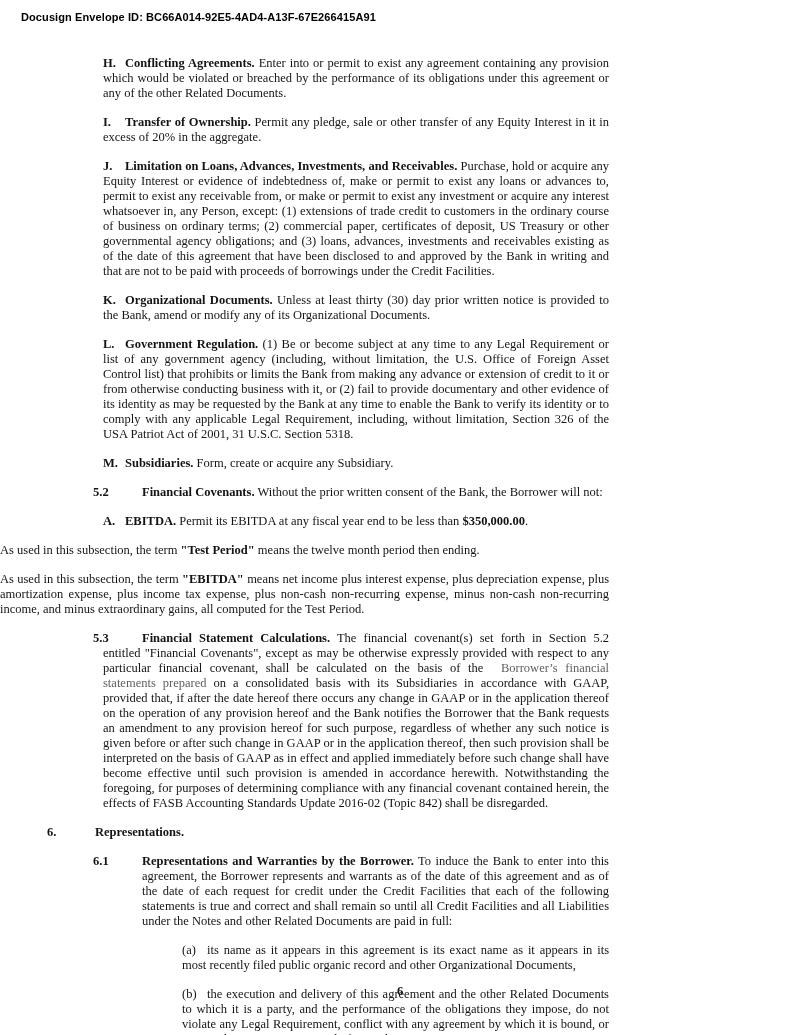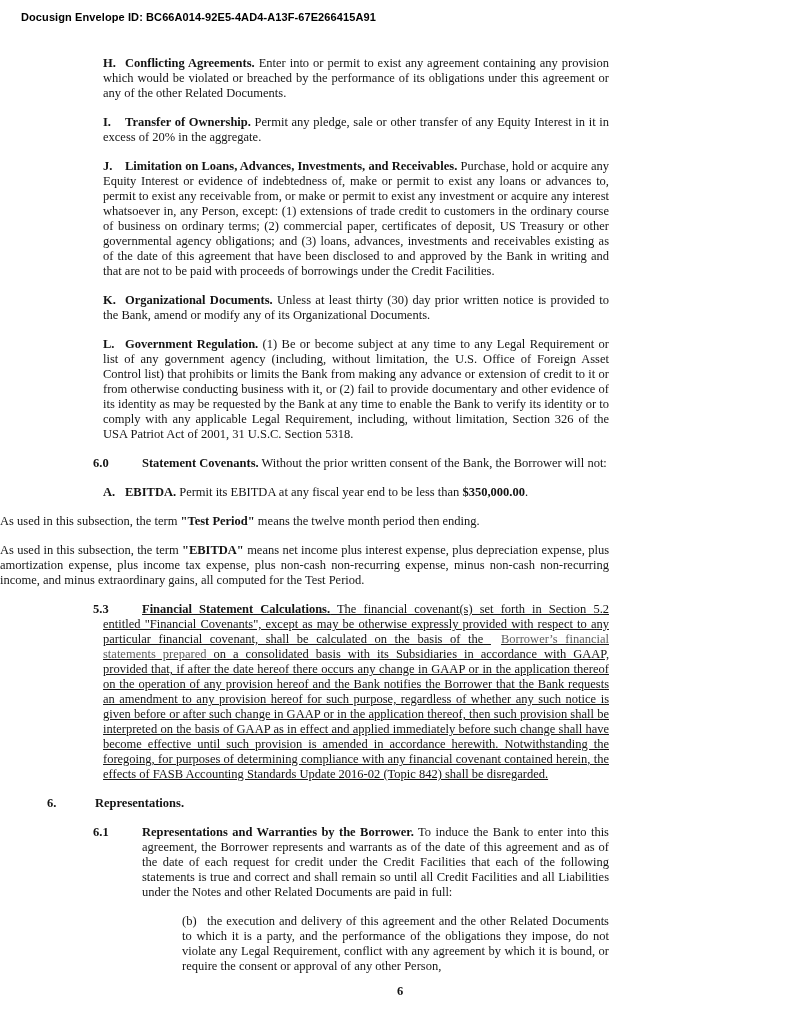--- a/index.html
+++ b/index.html
@@ -28,21 +28,21 @@
     margin-right: 47px;
   }
   .marker { white-space: pre; }
   .lettered { margin-left: 103px; }
   .lettered .marker { display: inline-block; width: 22px; font-weight: bold; }
   .plain { }
   .sub { margin-left: 182px; }
   .sub .marker { display: inline-block; width: 25px; font-weight: normal; }
   .num-hang { margin-left: 142px; }
   .num-hang .marker { position: absolute; left: -49px; top: 0; font-weight: bold; }
-  .num-flow { margin-left: 103px; text-indent: 39px; text-decoration: underline; }
+  .num-flow { margin-left: 103px; text-indent: 39px; }
   .num-flow .marker { position: absolute; left: -10px; top: 0; font-weight: bold; text-indent: 0; }
   .section { margin-left: 95px; }
   .section .marker { position: absolute; left: -48px; top: 0; font-weight: bold; }
   .b { font-weight: bold; }
   .muted { color: #606060; padding-left: 10px; }
   .page-number {
     position: absolute; top: 984px; left: 0; width: 800px;
     text-align: center; font-size: 12.5px; font-weight: bold;
   }
 </style>
@@ -51,24 +51,26 @@
 
 <div class="page">
   <div class="doc-header">Docusign Envelope ID: BC66A014-92E5-4AD4-A13F-67E266415A91</div>
 
   <div class="doc-body">
       <div class="blk lettered"><span class="marker">H.</span><span class="b ">Conflicting Agreements.</span><span class=""> Enter into or permit to exist any agreement containing any provision which would be violated or breached by the performance of its obligations under this agreement or any of the other Related Documents.</span></div>
       <div class="blk lettered"><span class="marker">I.</span><span class="b ">Transfer of Ownership.</span><span class=""> Permit any pledge, sale or other transfer of any Equity Interest in it in excess of 20% in the aggregate.</span></div>
       <div class="blk lettered"><span class="marker">J.</span><span class="b ">Limitation on Loans, Advances, Investments, and Receivables.</span><span class=""> Purchase, hold or acquire any Equity Interest or evidence of indebtedness of, make or permit to exist any loans or advances to, permit to exist any receivable from, or make or permit to exist any investment or acquire any interest whatsoever in, any Person, except: (1) extensions of trade credit to customers in the ordinary course of business on ordinary terms; (2) commercial paper, certificates of deposit, US Treasury or other governmental agency obligations; and (3) loans, advances, investments and receivables existing as of the date of this agreement that have been disclosed to and approved by the Bank in writing and that are not to be paid with proceeds of borrowings under the Credit Facilities.</span></div>
       <div class="blk lettered"><span class="marker">K.</span><span class="b ">Organizational Documents.</span><span class=""> Unless at least thirty (30) day prior written notice is provided to the Bank, amend or modify any of its Organizational Documents.</span></div>
       <div class="blk lettered"><span class="marker">L.</span><span class="b ">Government Regulation.</span><span class=""> (1) Be or become subject at any time to any Legal Requirement or list of any government agency (including, without limitation, the U.S. Office of Foreign Asset Control list) that prohibits or limits the Bank from making any advance or extension of credit to it or from otherwise conducting business with it, or (2) fail to provide documentary and other evidence of its identity as may be requested by the Bank at any time to enable the Bank to verify its identity or to comply with any applicable Legal Requirement, including, without limitation, Section 326 of the USA Patriot Act of 2001, 31 U.S.C. Section 5318.</span></div>
-      <div class="blk num-hang"><span class="marker">6.0</span><span class="b ">Statement Covenants.</span><span class=""> Without the prior written consent of the Bank, the Borrower will not:</span></div>
+      <div class="blk lettered"><span class="marker">M.</span><span class="b ">Subsidiaries.</span><span class=""> Form, create or acquire any Subsidiary.</span></div>
+      <div class="blk num-hang"><span class="marker">5.2</span><span class="b ">Financial Covenants.</span><span class=""> Without the prior written consent of the Bank, the Borrower will not:</span></div>
       <div class="blk lettered"><span class="marker">A.</span><span class="b ">EBITDA.</span><span class=""> Permit its EBITDA at any fiscal year end to be less than </span><span class="b ">$350,000.00</span><span class="">.</span></div>
       <div class="blk plain"><span class="">As used in this subsection, the term </span><span class="b ">"Test Period"</span><span class=""> means the twelve month period then ending.</span></div>
       <div class="blk plain"><span class="">As used in this subsection, the term </span><span class="b ">"EBITDA"</span><span class=""> means net income plus interest expense, plus depreciation expense, plus amortization expense, plus income tax expense, plus non-cash non-recurring expense, minus non-cash non-recurring income, and minus extraordinary gains, all computed for the Test Period.</span></div>
       <div class="blk num-flow"><span class="marker">5.3</span><span class="b ">Financial Statement Calculations.</span><span class=""> The financial covenant(s) set forth in Section 5.2 entitled "Financial Covenants", except as may be otherwise expressly provided with respect to any particular financial covenant, shall be calculated on the basis of the </span><span class="muted">Borrower’s financial statements prepared</span><span class=""> on a consolidated basis with its Subsidiaries in accordance with GAAP, provided that, if after the date hereof there occurs any change in GAAP or in the application thereof on the operation of any provision hereof and the Bank notifies the Borrower that the Bank requests an amendment to any provision hereof for such purpose, regardless of whether any such notice is given before or after such change in GAAP or in the application thereof, then such provision shall be interpreted on the basis of GAAP as in effect and applied immediately before such change shall have become effective until such provision is amended in accordance herewith. Notwithstanding the foregoing, for purposes of determining compliance with any financial covenant contained herein, the effects of FASB Accounting Standards Update 2016-02 (Topic 842) shall be disregarded.</span></div>
       <div class="blk section"><span class="marker">6.</span><span class="b ">Representations.</span></div>
       <div class="blk num-hang"><span class="marker">6.1</span><span class="b ">Representations and Warranties by the Borrower.</span><span class=""> To induce the Bank to enter into this agreement, the Borrower represents and warrants as of the date of this agreement and as of the date of each request for credit under the Credit Facilities that each of the following statements is true and correct and shall remain so until all Credit Facilities and all Liabilities under the Notes and other Related Documents are paid in full:</span></div>
+      <div class="blk sub"><span class="marker">(a)</span><span class="">its name as it appears in this agreement is its exact name as it appears in its most recently filed public organic record and other Organizational Documents,</span></div>
       <div class="blk sub"><span class="marker">(b)</span><span class="">the execution and delivery of this agreement and the other Related Documents to which it is a party, and the performance of the obligations they impose, do not violate any Legal Requirement, conflict with any agreement by which it is bound, or require the consent or approval of any other Person,</span></div>
     </div>
 
   <div class="page-number">6</div>
 </div>
 
 </body></html>

